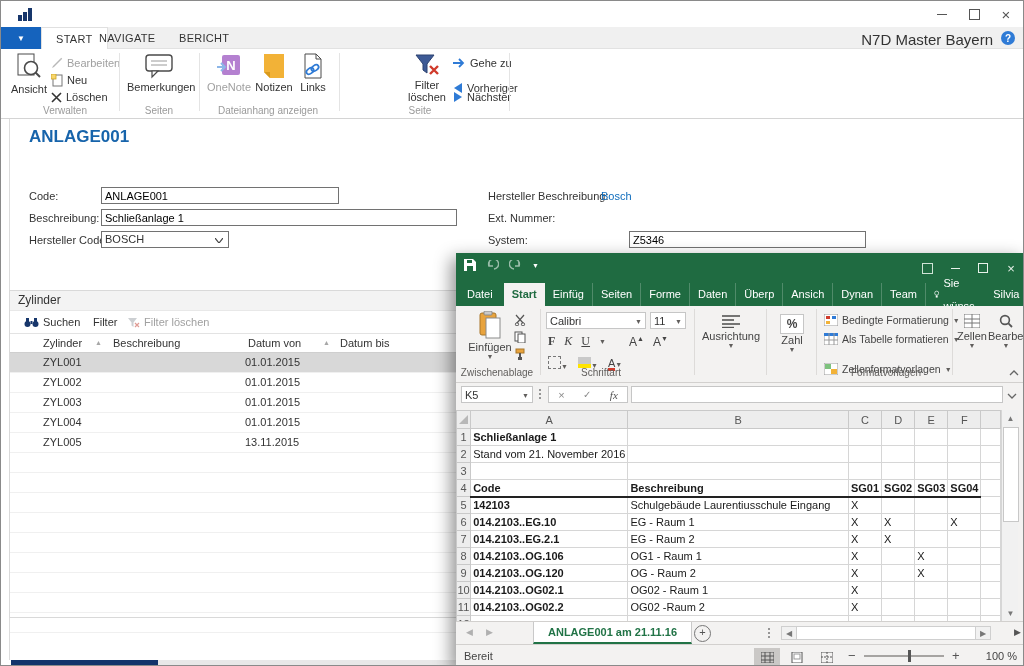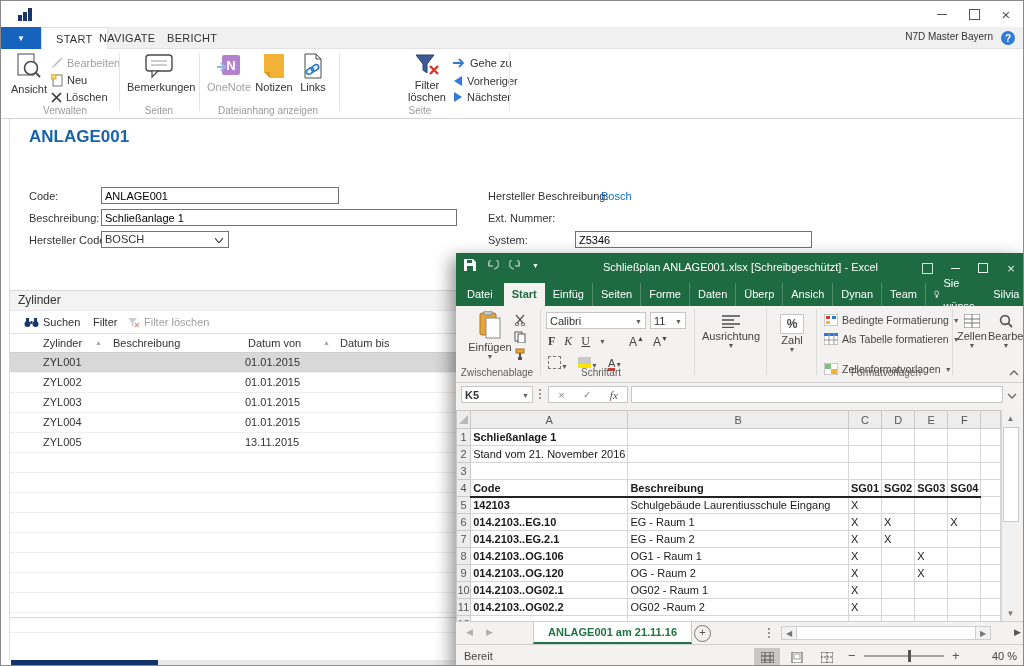--- a/index.html
+++ b/index.html
@@ -8,21 +8,21 @@
   .abs{position:absolute;}
   .nowrap{white-space:nowrap;}
   
   .nav-titlebar{left:0;top:0;width:1024px;height:26px;background:#fff;}
   .nav-title{left:44px;top:6px;font-size:12px;color:#3c3c3c;}
   .winbtn{top:0;width:30px;height:26px;display:flex;align-items:center;justify-content:center;color:#555;cursor:pointer;}
   .nav-tabrow{left:0;top:26px;width:1024px;height:22px;background:#f0f0f0;border-bottom:1px solid #e2e2e2;box-sizing:border-box;}
   .appbtn{left:0;top:0;width:40px;height:22px;background:#1563bd;color:#fff;display:flex;align-items:center;justify-content:center;font-size:8px;}
   .navtab{top:0;height:22px;line-height:22px;padding:0 14px;font-size:11px;color:#333;letter-spacing:.3px;}
   .navtab.active{background:#fff;border:1px solid #e0e0e0;border-bottom:none;}
-  .acct{top:4px;font-size:10px;color:#333;}
+  .acct{top:4px;font-size:15px;color:#333;}
   .helpbtn{top:4px;width:14px;height:14px;border-radius:50%;background:#2f7bd6;color:#fff;font-size:10px;font-weight:bold;display:flex;align-items:center;justify-content:center;}
   .nav-ribbon{left:0;top:48px;width:1024px;height:70px;background:#fff;border-bottom:1px solid #d4d4d4;box-sizing:border-box;}
   .gsep{top:4px;width:1px;height:58px;background:#e4e4e4;}
   .glabel{top:56px;font-size:10px;color:#9a9a9a;text-align:center;}
   .bigbtn{text-align:center;color:#333;font-size:11px;}
   .smallbtn{display:flex;align-items:center;gap:4px;font-size:11px;color:#333;height:14px;}
   .disabled{color:#a0a0a0;}
   
   .page-title{left:28px;top:126px;font-size:17px;font-weight:600;color:#1764ab;}
   .secbar{left:8px;width:1008px;height:20px;background:#f3f3f3;border-top:1px solid #e9e9e9;border-bottom:1px solid #e9e9e9;box-sizing:border-box;line-height:18px;font-size:12px;color:#333;}
@@ -55,21 +55,21 @@
   .xl-ribbon{left:0;top:53px;width:569px;height:77px;background:#f3f2f1;border-bottom:1px solid #d2d0ce;box-sizing:border-box;}
   .xsep{top:3px;width:1px;height:66px;background:#dddbd9;}
   .xglabel{top:61px;font-size:10px;color:#605e5c;text-align:center;}
   .xbigbtn{text-align:center;font-size:11px;color:#444;}
   .car{font-size:7px;color:#605e5c;}
   .fontbox{background:#fff;border:1px solid #c6c6c6;height:17px;box-sizing:border-box;font-size:11px;padding:1px 3px 0 3px;display:flex;justify-content:space-between;align-items:center;}
   .stylebtn{display:flex;align-items:center;gap:4px;font-size:10.5px;color:#444;height:14px;}
   .swatch{width:13px;height:11px;display:inline-block;}
   
   .xl-fbar{left:0;top:130px;width:569px;height:24px;background:#f3f2f1;}
-  .namebox{left:5px;top:3px;width:72px;height:17px;font-weight:bold;}
+  .namebox{left:5px;top:3px;width:72px;height:17px;}
   .fbtns{left:92px;top:3px;width:80px;height:17px;background:#fff;border:1px solid #c6c6c6;box-sizing:border-box;display:flex;align-items:center;justify-content:space-around;color:#8a8a8a;}
   .ffield{left:175px;top:3px;width:372px;height:17px;background:#fff;border:1px solid #c6c6c6;box-sizing:border-box;}
   
   .gridwrap{left:0;top:157px;width:545px;height:211px;overflow:hidden;background:#fff;}
   table.grid{border-collapse:collapse;table-layout:fixed;font-size:11px;}
   table.grid th{background:#ededed;border:1px solid #c9c9c9;color:#555;font-weight:normal;font-size:11px;padding:0;height:16px;}
   table.grid thead th{height:17px;}
   table.grid td{border:1px solid #d6d6d6;padding:0 2px;height:15px;overflow:hidden;white-space:nowrap;color:#1a1a1a;}
   table.grid td.b{font-weight:bold;}
   table.grid td.thick{border-bottom:2px solid #222;}
@@ -105,21 +105,21 @@
     <div class="abs winbtn" style="right:36px">
         <span style="width:9px;height:9px;border:1px solid #555"></span>
       </div>
     <div class="abs winbtn" style="right:4px;font-size:15px">×</div>
   </div>
 
   <div class="abs nav-tabrow">
     <div class="abs appbtn">▼</div>
     <div class="abs navtab active" style="left:40px">START</div>
     <div class="abs navtab" style="left:84px">NAVIGATE</div>
-    <div class="abs navtab" style="left:152px">BERICHT</div>
+    <div class="abs navtab" style="left:164px">BERICHT</div>
     <div class="abs acct" style="right:32px">N7D Master Bayern</div>
     <div class="abs helpbtn" style="right:10px">?</div>
   </div>
 
   <div class="abs nav-ribbon">
 
     <div class="abs bigbtn" style="left:8px;top:4px;width:40px">
       <svg width="26" height="28" viewBox="0 0 26 28">
           <rect x="2" y="1" width="16" height="21" fill="#fff" stroke="#4a4a4a"></rect>
           <circle cx="15" cy="15" r="6.5" fill="#fff" stroke="#4a4a4a" stroke-width="1.6"></circle>
@@ -195,21 +195,21 @@
           <path d="M16 13 L24 21 M24 13 L16 21" stroke="#d03a2b" stroke-width="2.4"></path>
         </svg>
       <div class="nowrap"><span>Filter</span><br><span>löschen</span></div>
     </div>
     <div class="abs smallbtn" style="left:452px;top:7px">
       <svg width="13" height="10" viewBox="0 0 13 10">
           <path d="M0 5 L9 5 M6 1 L10 5 L6 9" stroke="#2f7bd6" stroke-width="1.8" fill="none"></path>
         </svg>
       <span>Gehe zu</span>
     </div>
-    <div class="abs smallbtn" style="left:452px;top:25px">
+    <div class="abs smallbtn" style="left:452px;top:32px">
       <svg width="10" height="10" viewBox="0 0 10 10">
           <path d="M9 0 L1 5 L9 10 Z" fill="#2f7bd6"></path>
         </svg>
       <span>Vorheriger</span>
     </div>
     <div class="abs smallbtn" style="left:452px;top:41px">
       <svg width="10" height="10" viewBox="0 0 10 10">
           <path d="M1 0 L9 5 L1 10 Z" fill="#2f7bd6"></path>
         </svg>
       <span>Nächster</span>
@@ -231,21 +231,21 @@
     <span>BOSCH</span>
     <svg class="abs" style="right:5px;top:6px" width="8" height="5" viewBox="0 0 8 5">
         <path d="M0 0 L4 5 L8 0" fill="none" stroke="#444" stroke-width="1.2"></path>
       </svg>
   </div>
 
   <div class="abs flabel" style="left:487px;top:189px">Hersteller Beschreibung:</div>
   <div class="abs flabel link" style="left:600px;top:189px">Bosch</div>
   <div class="abs flabel" style="left:487px;top:211px">Ext. Nummer:</div>
   <div class="abs flabel" style="left:487px;top:233px">System:</div>
-  <input class="abs inp" style="left: 574px; top: 230px; width: 237px;" value="Z5346">
+  <input class="abs inp" style="left: 628px; top: 230px; width: 237px;" value="Z5346">
 
   <div class="abs zpanel">
     <div class="zhead"><span>Zylinder</span></div>
     <div class="ztoolbar">
       <div class="abs smallbtn" style="left:14px;top:4px">
         <svg width="15" height="11" viewBox="0 0 15 11">
             <circle cx="3.5" cy="7" r="3" fill="#17366b"></circle>
             <circle cx="11.5" cy="7" r="3" fill="#17366b"></circle>
             <rect x="2" y="1" width="3" height="4" fill="#17366b"></rect>
             <rect x="10" y="1" width="3" height="4" fill="#17366b"></rect>
@@ -329,21 +329,20 @@
         <svg width="13" height="10" viewBox="0 0 13 10" opacity=".55">
             <path d="M3 2 L3 6 L7 6" fill="none" stroke="#fff" stroke-width="1.4"></path>
             <path d="M3 6 A5 5 0 1 1 8 9" fill="none" stroke="#fff" stroke-width="1.4"></path>
           </svg>
         <svg width="13" height="10" viewBox="0 0 13 10" opacity=".55">
             <path d="M10 2 L10 6 L6 6" fill="none" stroke="#fff" stroke-width="1.4"></path>
             <path d="M10 6 A5 5 0 1 0 5 9" fill="none" stroke="#fff" stroke-width="1.4"></path>
           </svg>
         <span style="font-size:7px">▼</span>
       </div>
-      <div class="abs xl-title nowrap">Schließplan ANLAGE001.xlsx  [Schreibgeschützt] - Excel</div>
       <div class="abs xl-ctrl" style="right:84px">
           <span style="width:9px;height:9px;border:1px solid #cfe4d6;display:inline-block"></span>
         </div>
       <div class="abs xl-ctrl" style="right:56px">
           <span style="width:9px;height:1px;background:#e8f2ea"></span>
         </div>
       <div class="abs xl-ctrl" style="right:28px">
           <span style="width:8px;height:8px;border:1px solid #e8f2ea"></span>
         </div>
       <div class="abs xl-ctrl" style="right:0;font-size:13px">×</div>
@@ -716,16 +715,16 @@
             <rect x="0" y="0" width="12" height="11" fill="none" stroke="#555"></rect>
             <line x1="6" y1="0" x2="6" y2="11" stroke="#555" stroke-dasharray="2 1"></line>
             <line x1="0" y1="5" x2="12" y2="5" stroke="#555" stroke-dasharray="2 1"></line>
           </svg>
         </div>
       <span class="abs" style="left:392px;top:3px;font-size:13px;color:#555">−</span>
       <div class="abs" style="left:408px;top:10px;width:80px;height:2px;background:#a6a4a2">
         <div class="abs" style="left:44px;top:-5px;width:3px;height:12px;background:#555"></div>
       </div>
       <span class="abs" style="left:496px;top:3px;font-size:13px;color:#555">+</span>
-      <span class="abs" style="right:8px;top:5px;color:#444">40 %</span>
+      <span class="abs" style="right:8px;top:5px;color:#444">100 %</span>
     </div>
   </div>
 </div>
 
 </body></html>

